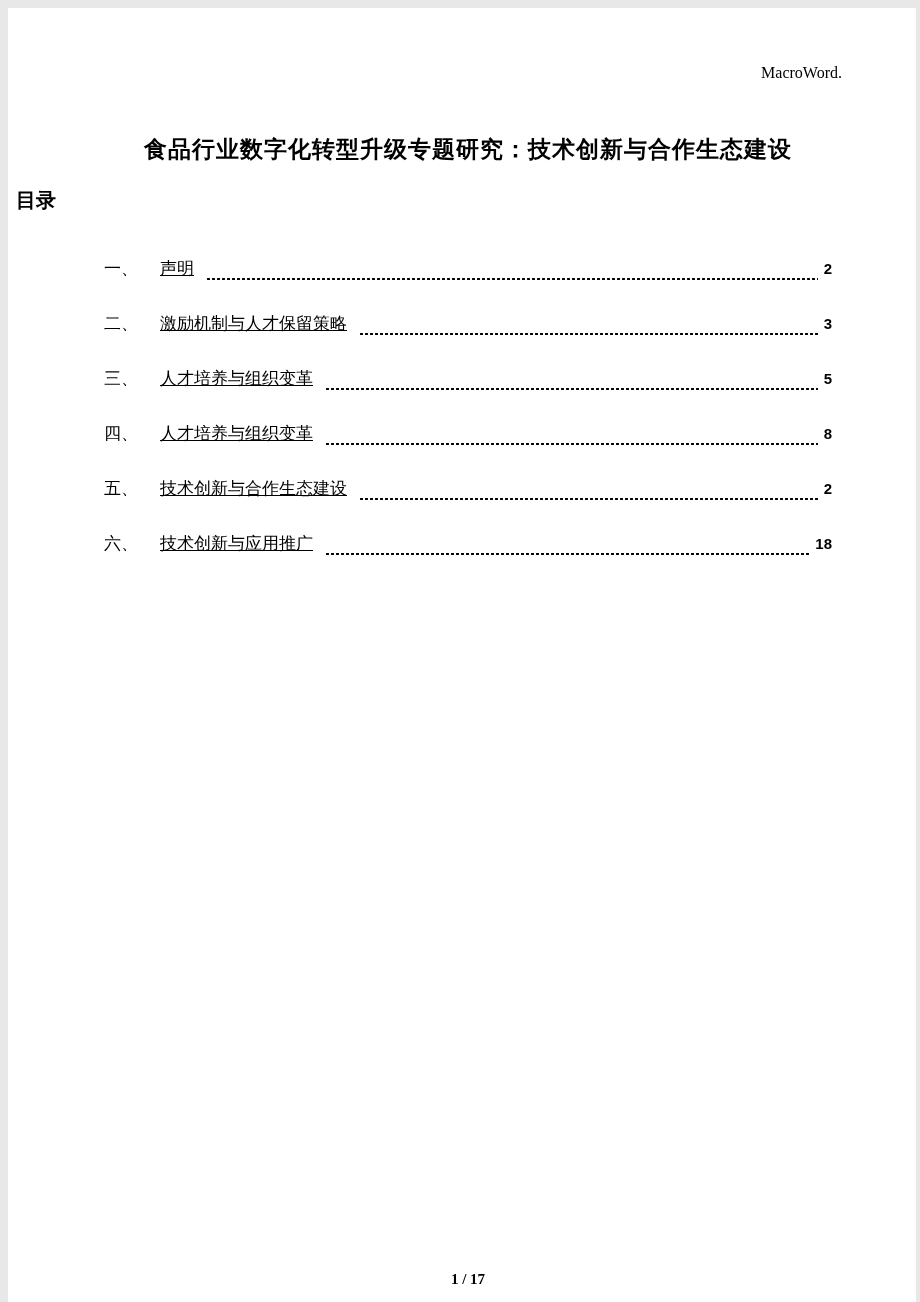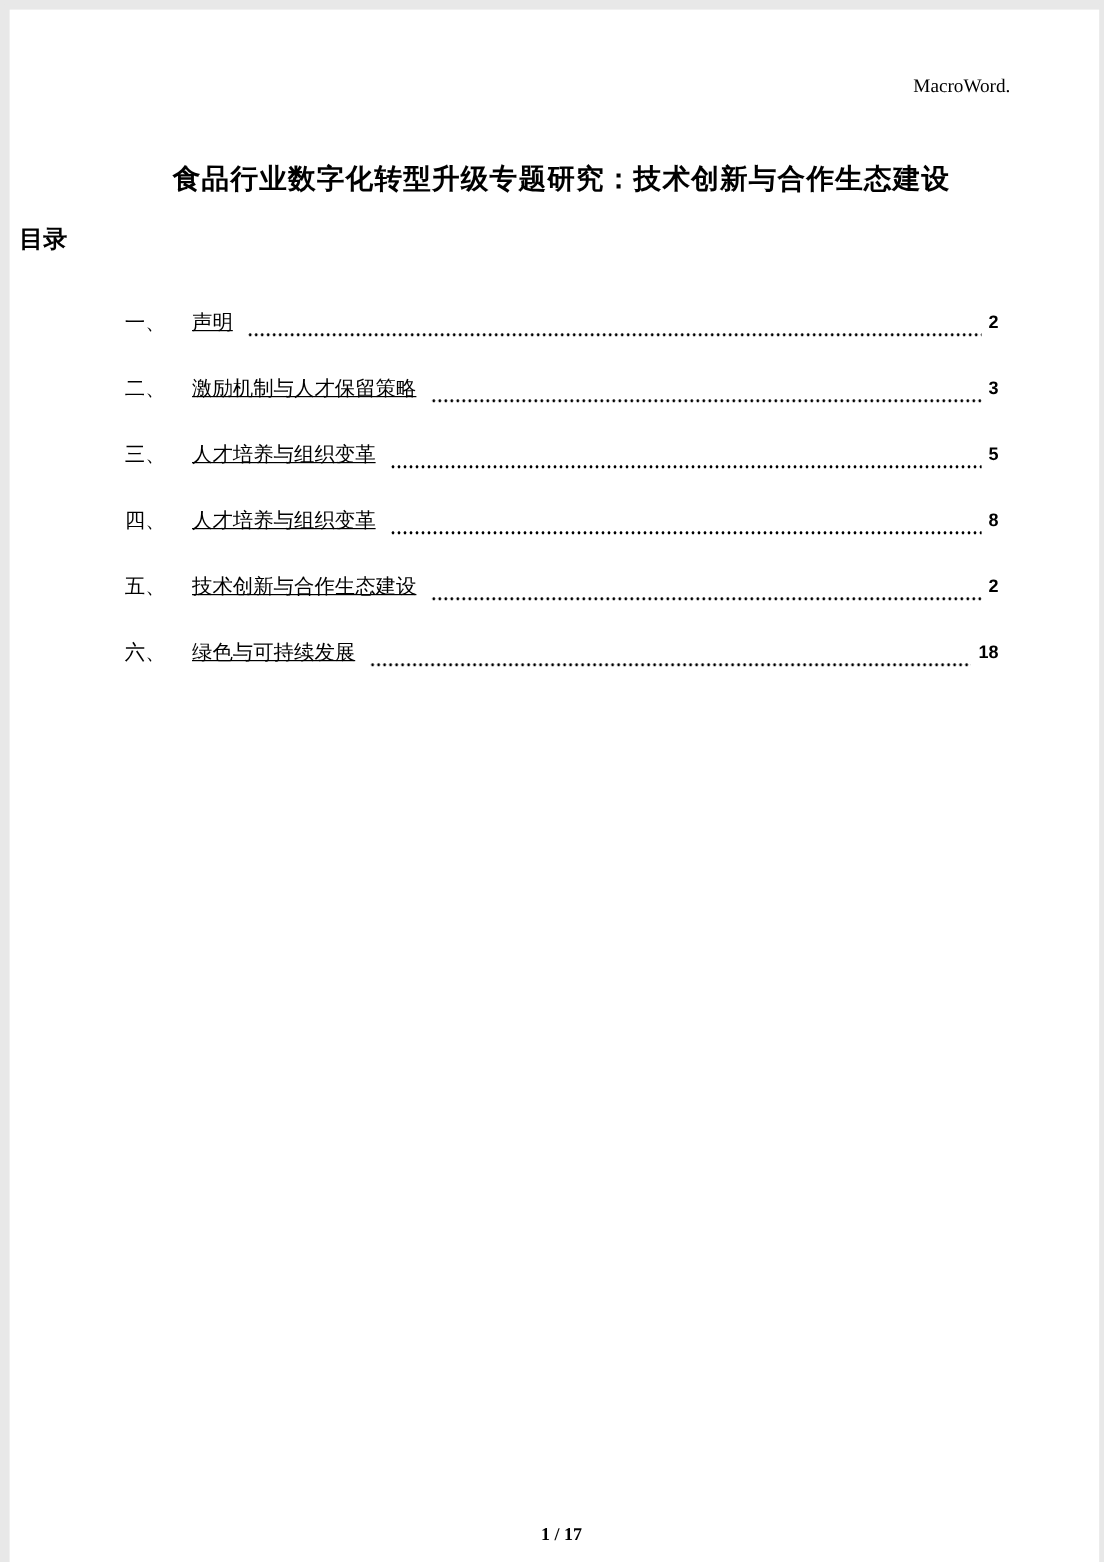--- a/index.html
+++ b/index.html
@@ -132,21 +132,21 @@
       <span class="toc-page">8</span>
     </div>
       <div class="toc-row">
       <span class="toc-num">五、</span>
       <span class="toc-label">技术创新与合作生态建设</span>
       <span class="toc-leader"></span>
       <span class="toc-page">2</span>
     </div>
       <div class="toc-row">
       <span class="toc-num">六、</span>
-      <span class="toc-label">绿色与可持续发展</span>
+      <span class="toc-label">技术创新与应用推广</span>
       <span class="toc-leader"></span>
       <span class="toc-page">18</span>
     </div>
     </div>
 
   <div class="page-footer">1 / 17</div>
 
 </div>
 
 </body></html>

